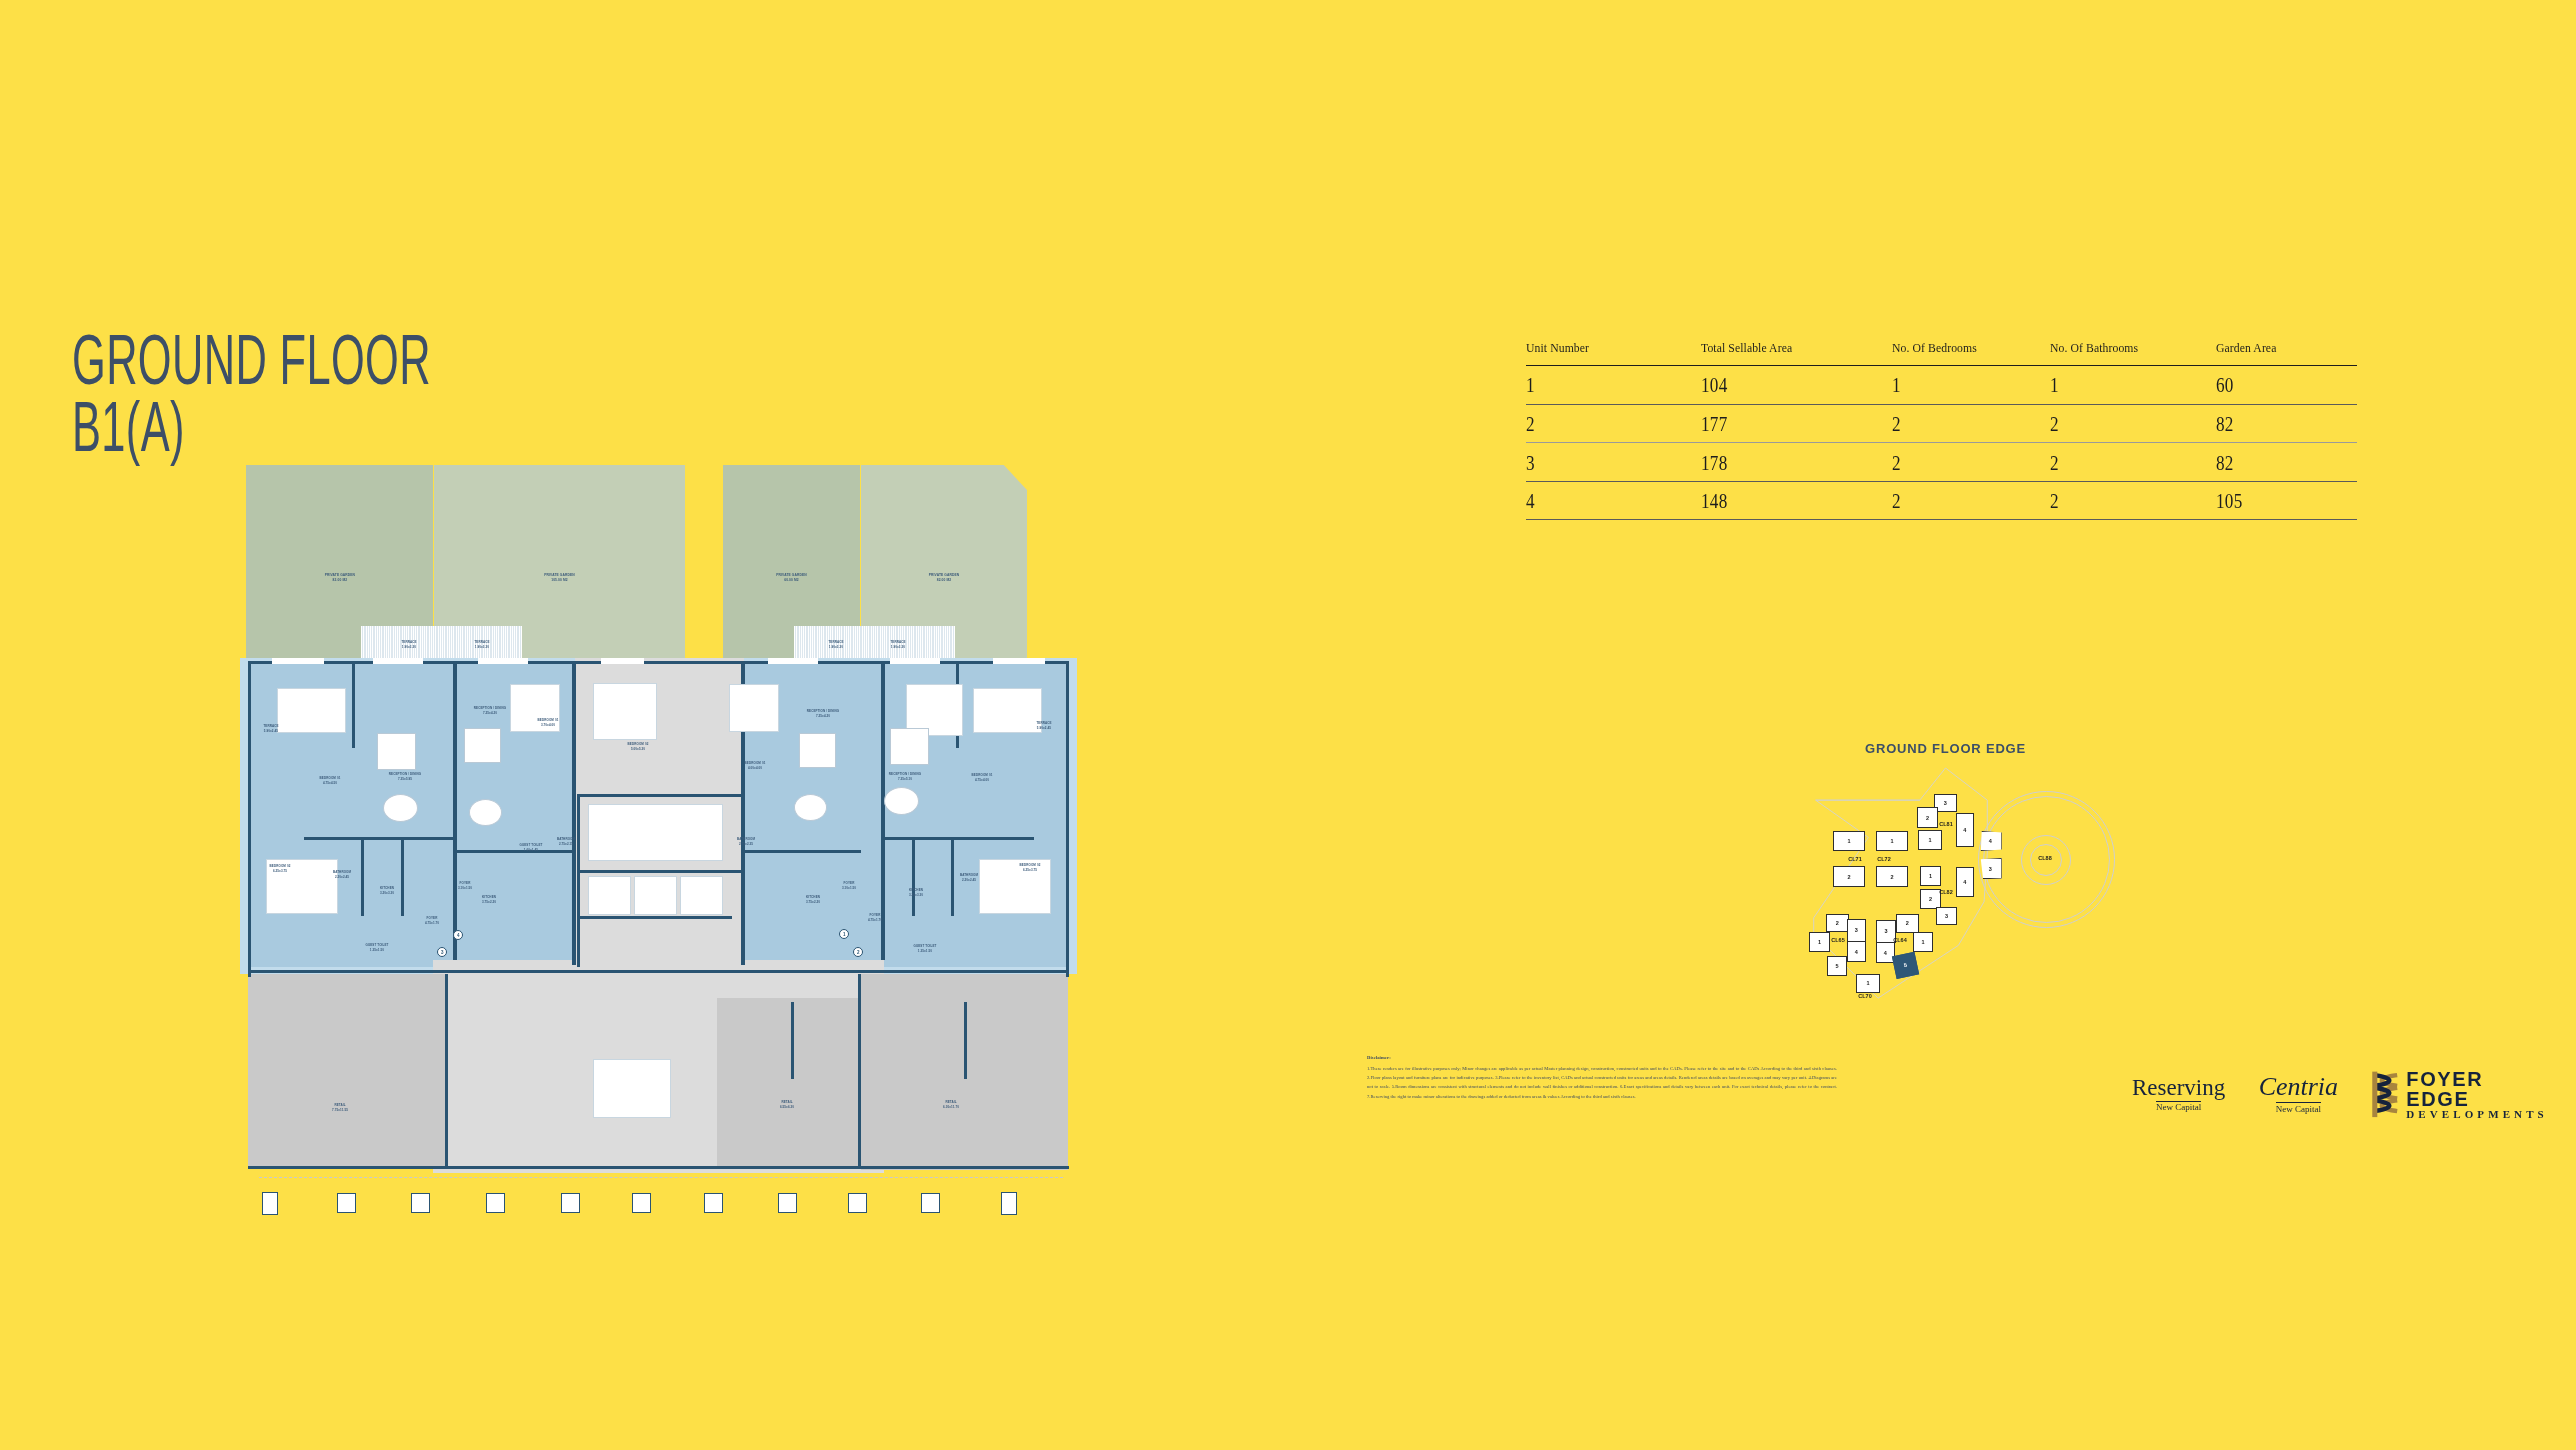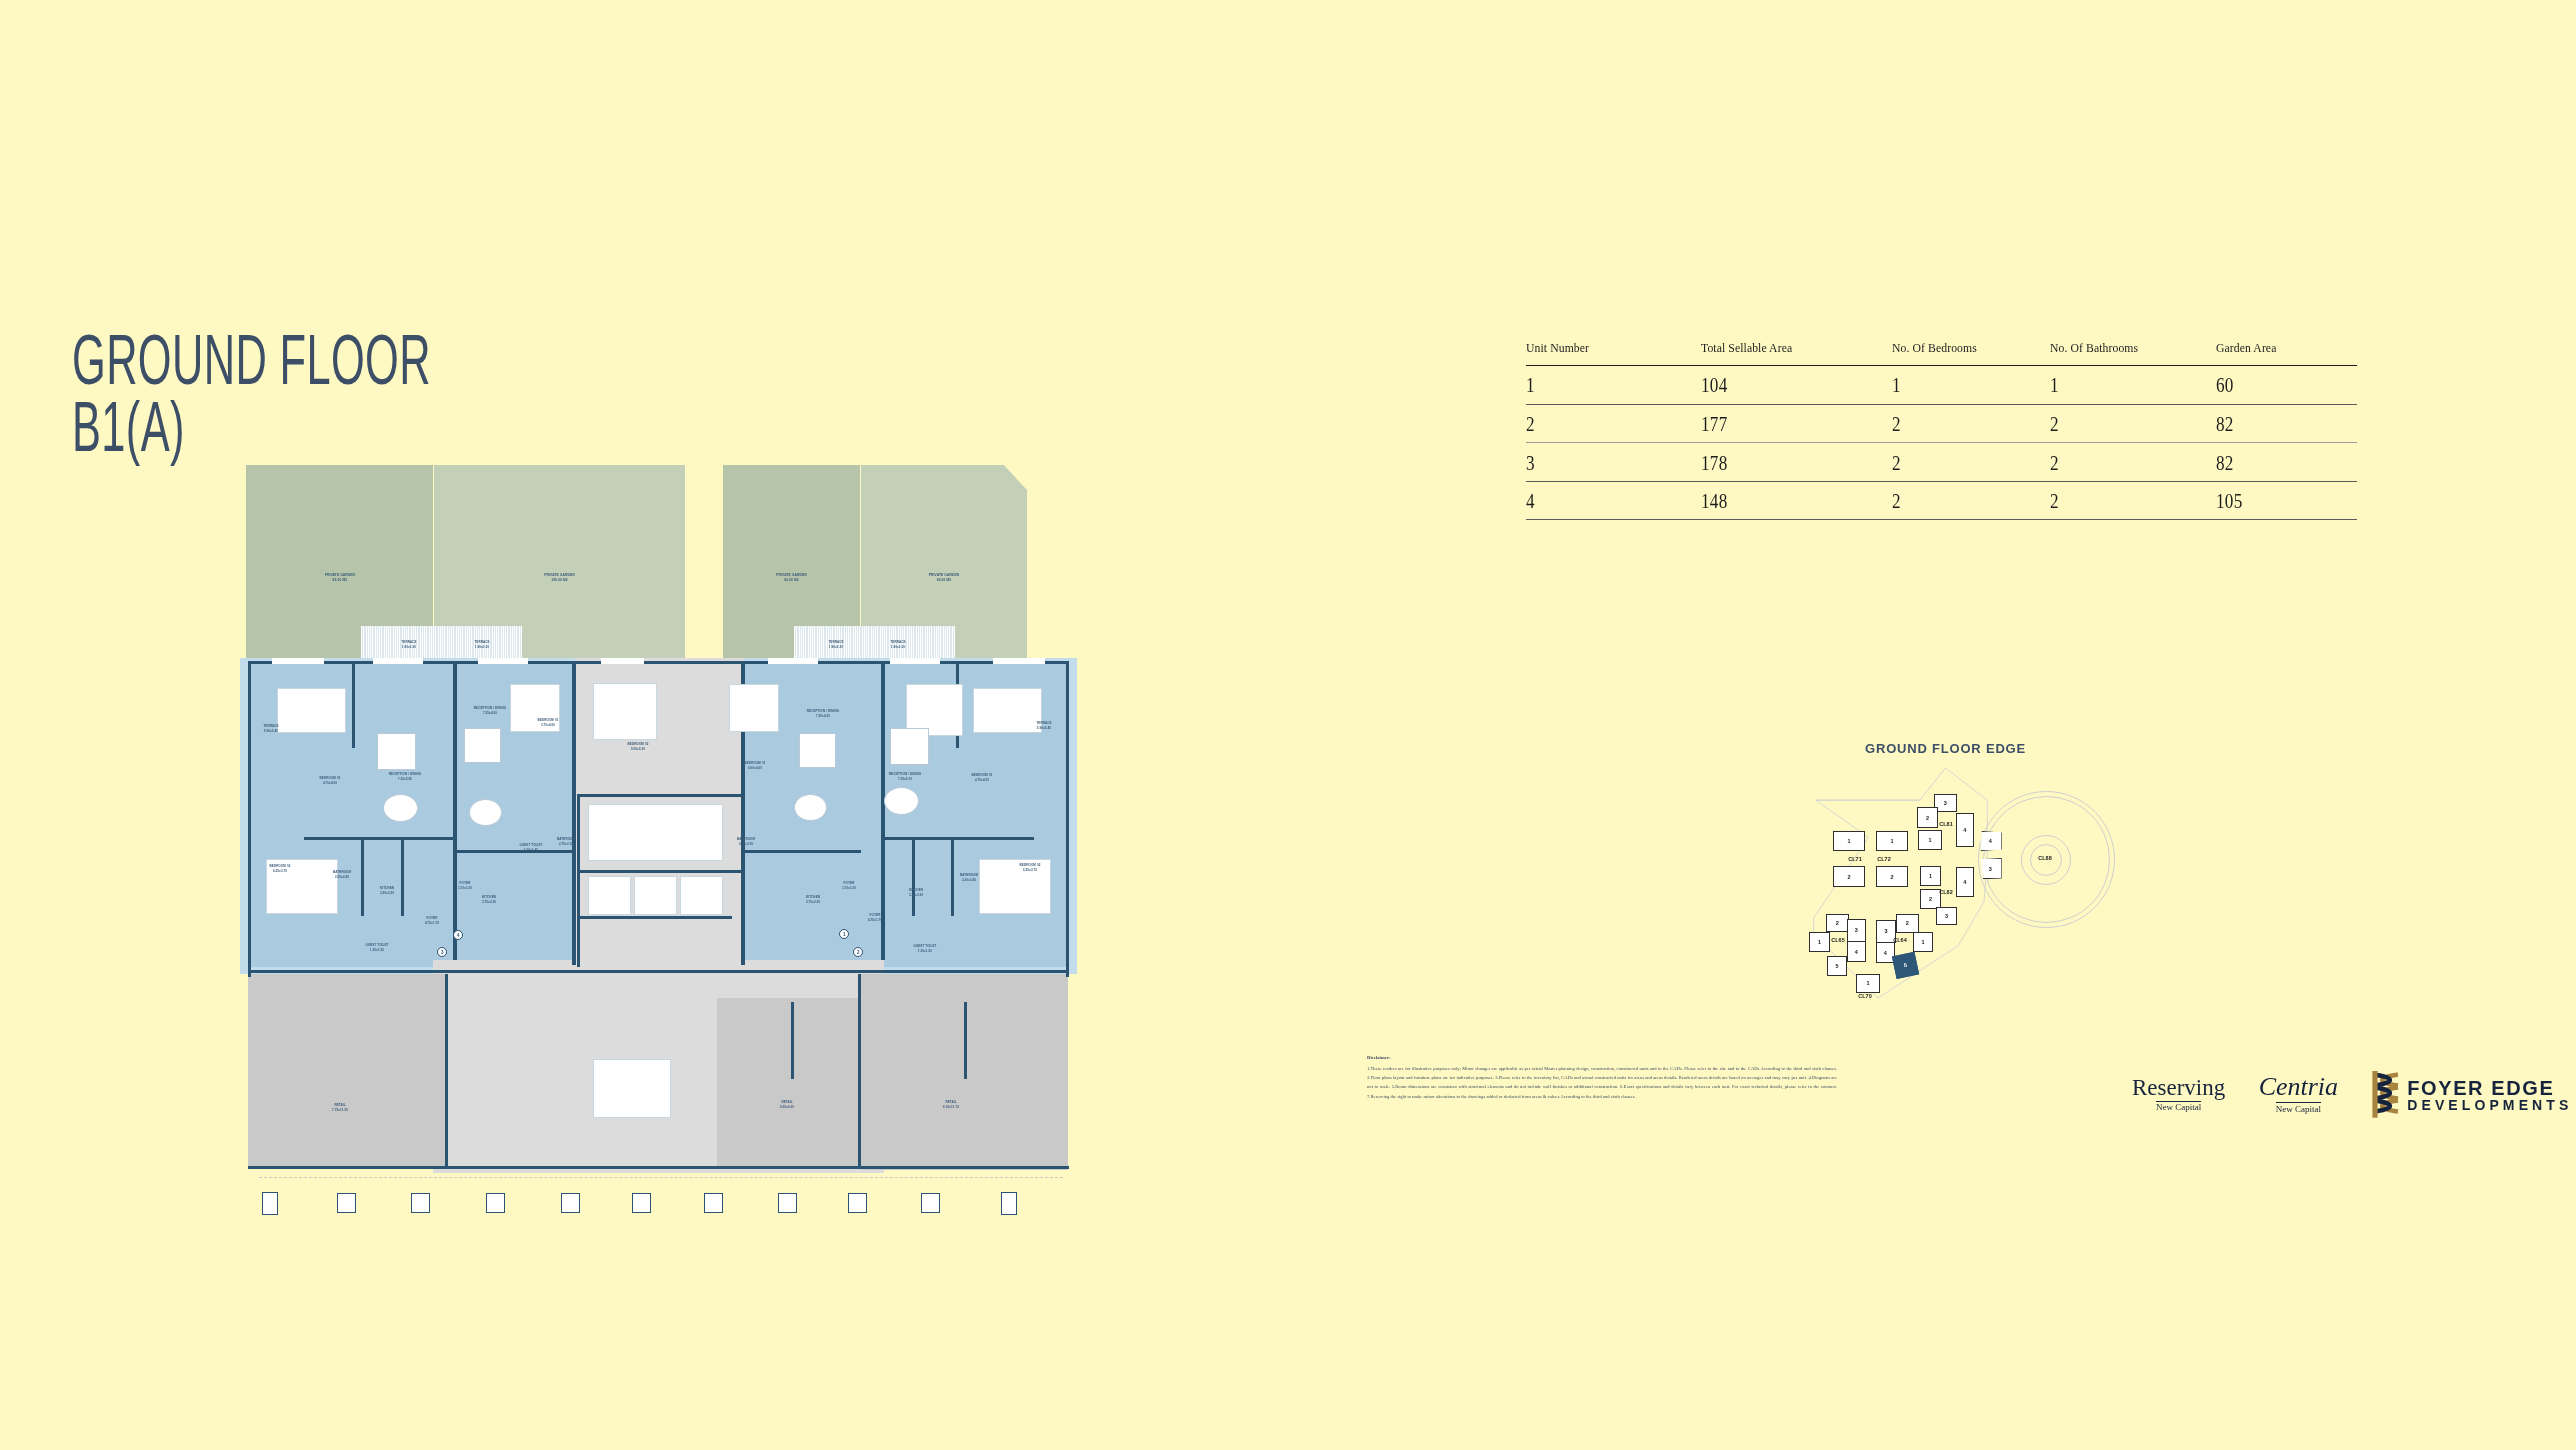--- a/index.html
+++ b/index.html
@@ -1,18 +1,18 @@
 <!DOCTYPE html>
 <html style="font-size:10.3px"><head>
 <meta charset="utf-8">
 <style>
   html,body{margin:0;padding:0;background:#ffffff;}
   body{width:2576px;height:1450px;position:relative;overflow:hidden;
        font-family:"Liberation Serif",serif;color:#3b4a5e;}
-  .page{position:absolute;inset:0;background:#fef9c3;}
+  .page{position:absolute;inset:0;background:#fde047;}
 
   
   #page-title{position:absolute;left:72px;top:327px;width:644px;
      font-family:"Liberation Sans",sans-serif;font-weight:300;
      font-size:70px;line-height:0.95;letter-spacing:0.6px;color:#3d4f67;
      transform:scaleX(.62);transform-origin:left top;white-space:pre-line;}
 
   
   #unit-table{position:absolute;left:1526px;top:340px;width:831px;
      font-family:"Liberation Serif",serif;}
@@ -77,21 +77,21 @@
      display:flex;align-items:center;}
   .logo-blk{display:flex;flex-direction:column;align-items:center;justify-content:center;}
   .lg-main{font-family:"Liberation Serif",serif;color:#16233c;line-height:1;}
   .lg-sub{font-family:"Liberation Serif",serif;color:#16233c;font-size:9px;
      border-top:1px solid #16233c;padding-top:1.3px;margin-top:1.9px;line-height:1.1;}
   .divider{width:1px;height:45px;background:#16233c;margin:0 16.7px;}
   #ce-logo{display:flex;align-items:center;}
   .ce-text{margin-left:5.8px;}
   .ce-t1{font-family:"Liberation Sans",sans-serif;font-weight:700;font-size:20px;
      letter-spacing:1.6px;color:#16233c;line-height:1;}
-  .ce-t2{font-family:Liberation Sans, sans-serif;font-weight:700;font-size:14px;
+  .ce-t2{font-family:Liberation Serif, serif;font-weight:700;font-size:11px;
      letter-spacing:4.1px;color:#16233c;line-height:1;margin-top:0;}
 </style>
 </head>
 <body>
 
 <div class="page">
 
   <div id="page-title">GROUND FLOOR
 B1(A)</div>
 

